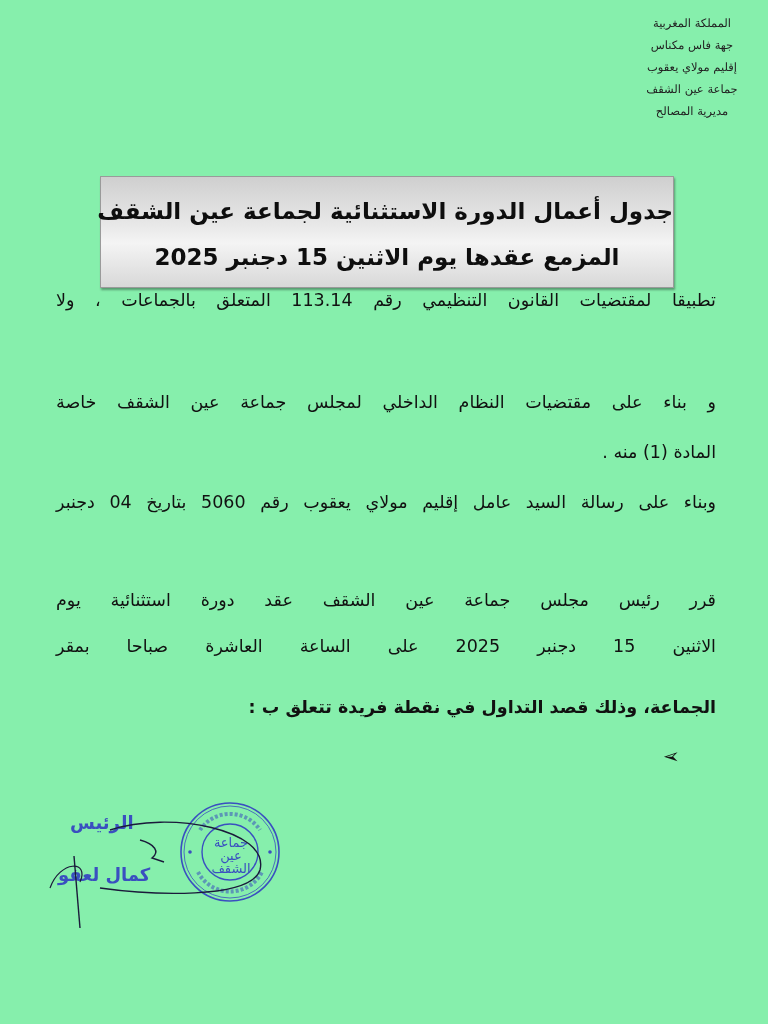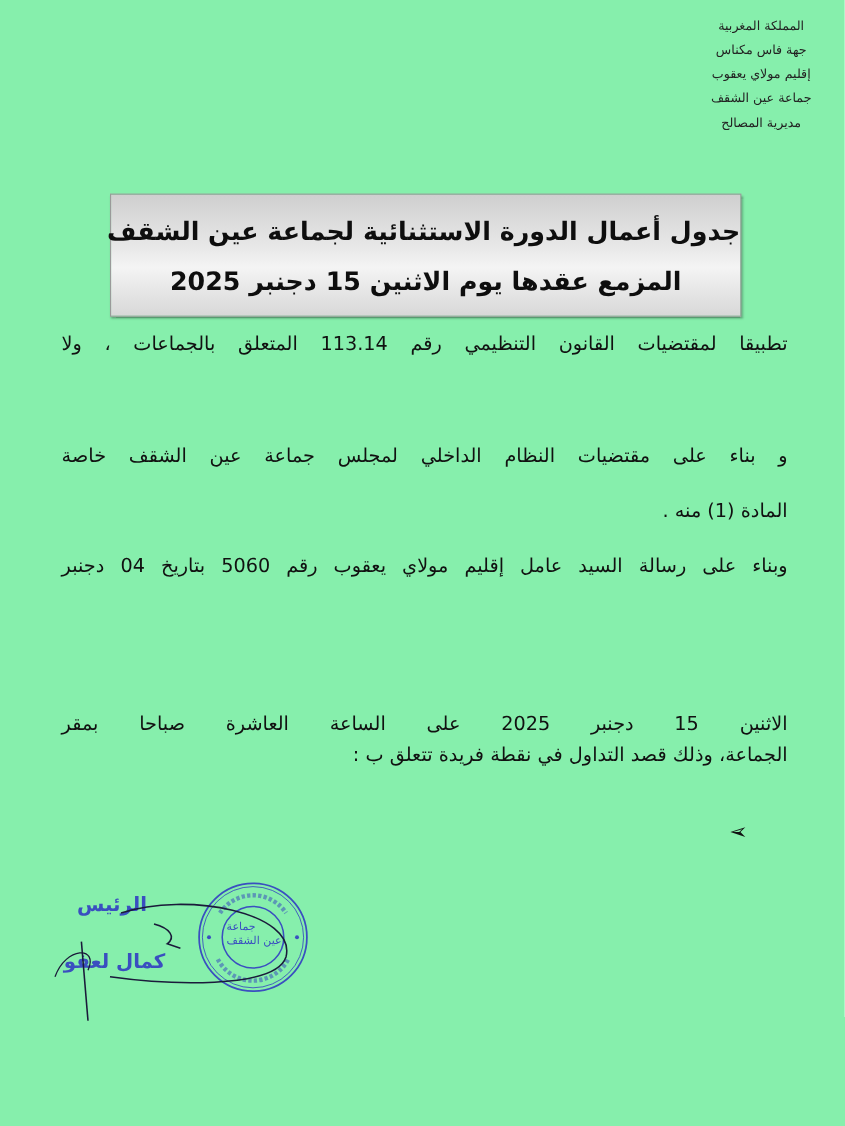--- a/index.html
+++ b/index.html
@@ -56,21 +56,20 @@
     .title-line.l2 { position: absolute; top: 66px; left: 0; right: 0; }
     .body-text {
       position: absolute;
       right: 52px;
       width: 660px;
       font-family: "DejaVu Sans", sans-serif;
       font-size: 17.5px;
       color: #111;
       text-align: right;
       white-space: nowrap;
-      margin-top: 13px;
     }
     .body-text.justify {
       text-align: justify;
       text-align-last: justify;
     }
     .item {
       position: absolute;
       top: 744px;
       right: 88px;
       font-family: "DejaVu Sans", sans-serif;
@@ -119,23 +118,23 @@
       top: 0px;
       left: 148px;
       width: 104px;
       height: 104px;
     }
     .stamp-center {
       position: absolute;
       top: 36px;
       left: 176px;
       width: 50px;
-      text-align: left;
-      font-family: "DejaVu Sans", sans-serif;
-      font-size: 10px;
+      text-align: center;
+      font-family: "DejaVu Sans", sans-serif;
+      font-size: 13px;
       line-height: 13px;
       color: #3a4fc0;
     }
     .sig-stroke {
       position: absolute;
       top: 0;
       left: 0;
       width: 260px;
       height: 130px;
       pointer-events: none;
@@ -159,22 +158,23 @@
     <div class="title-line l2">المزمع عقدها يوم الاثنين 15 دجنبر 2025</div>
   </div>
 
   <div class="body-text justify" style="top:290px;">تطبيقا لمقتضيات القانون التنظيمي رقم 113.14 المتعلق بالجماعات ، ولا</div>
 
   <div class="body-text justify" style="top:392px;">و بناء على مقتضيات النظام الداخلي لمجلس جماعة عين الشقف خاصة</div>
   <div class="body-text" style="top:442px;">المادة (1) منه .</div>
 
   <div class="body-text justify" style="top:492px;">وبناء على رسالة السيد عامل إقليم مولاي يعقوب رقم 5060 بتاريخ 04 دجنبر</div>
 
+  <div class="body-text justify" style="top:590px;">قرر رئيس مجلس جماعة عين الشقف عقد دورة استثنائية يوم</div>
   <div class="body-text justify" style="top:636px;">الاثنين 15 دجنبر 2025 على الساعة العاشرة صباحا بمقر</div>
-  <div class="body-text" style="top:664px;">الجماعة، وذلك قصد التداول في نقطة فريدة تتعلق ب :</div>
+  <div class="body-text" style="top:697px;font-weight:bold;">الجماعة، وذلك قصد التداول في نقطة فريدة تتعلق ب :</div>
 
   <div class="item">
     <span class="arrow-icon">➢</span>
   </div>
 
   <div class="signature-area">
     <div class="sig-title">الرئيس</div>
     <div class="sig-name">كمال لعفو</div>
 
     <svg class="stamp" viewBox="0 0 104 104">

